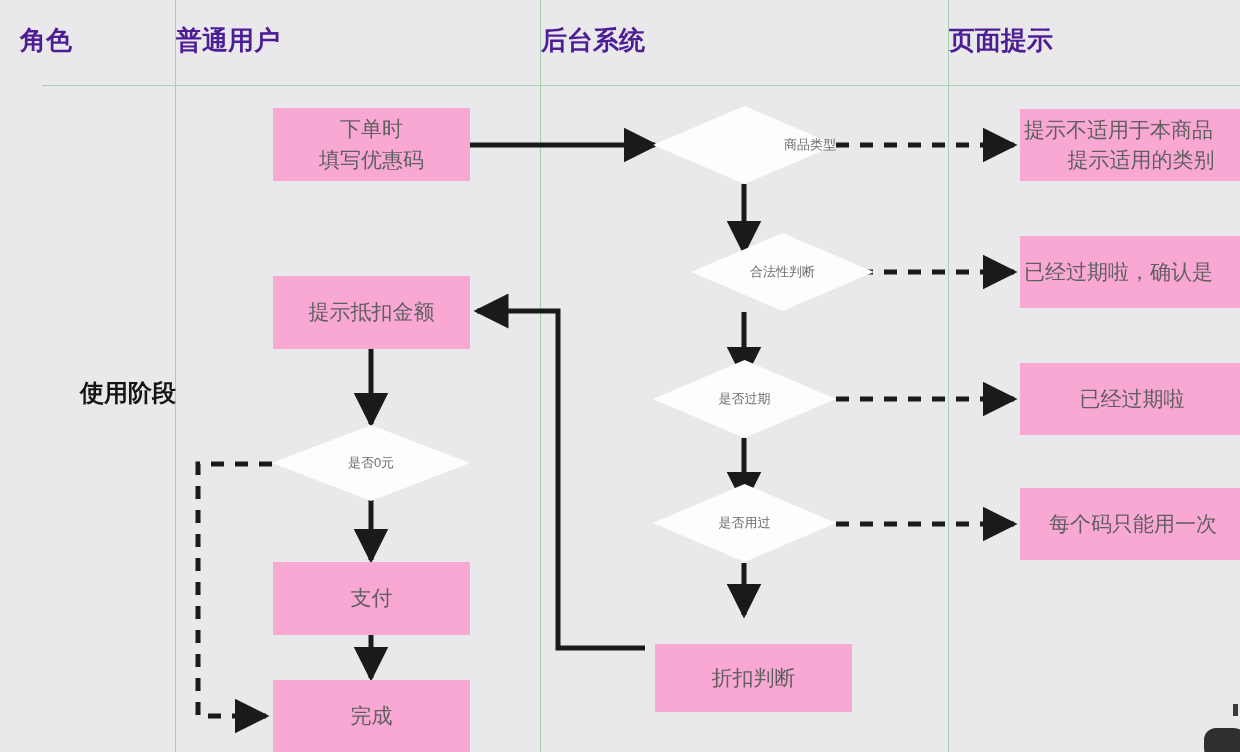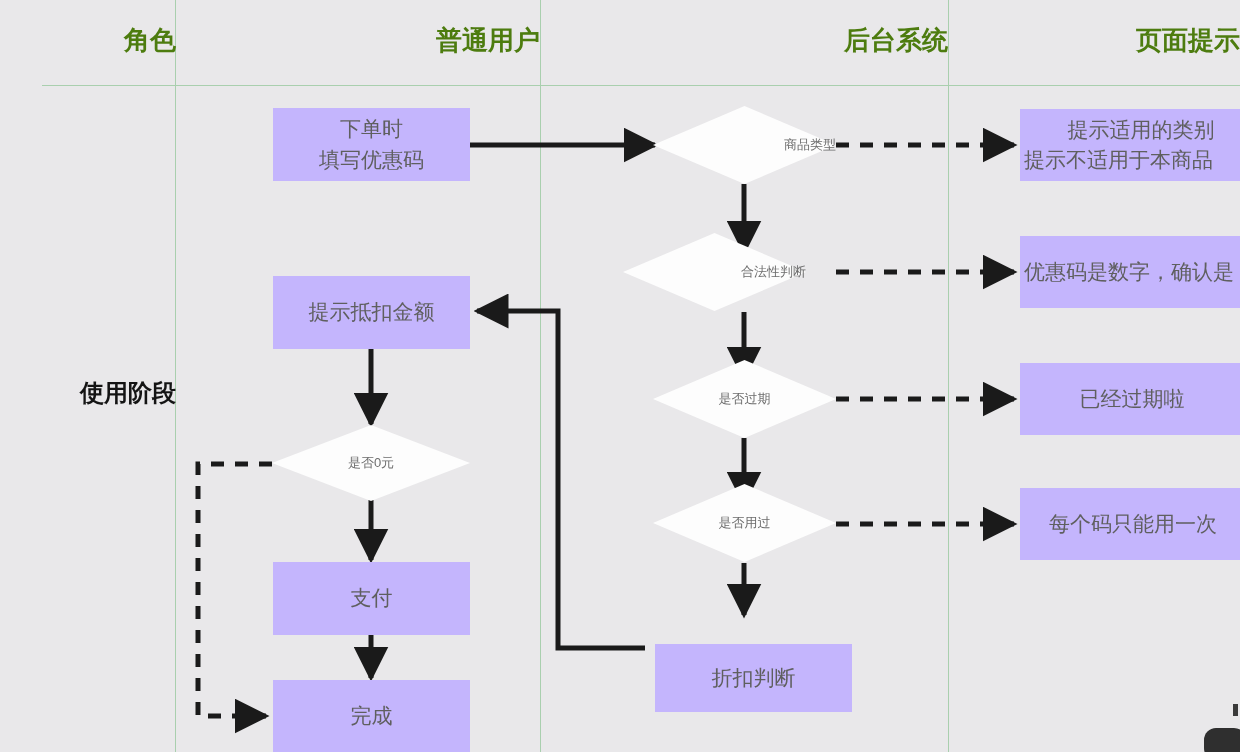--- a/index.html
+++ b/index.html
@@ -9,30 +9,30 @@
     font-family:"Liberation Sans","DejaVu Sans",sans-serif;
     position:relative;
   }
   #canvas{position:absolute;inset:0;width:1240px;height:752px;}
 
   .lane-line{position:absolute;background:#a9cfae;width:1px;top:0;height:752px;}
   .header-rule{position:absolute;left:42px;width:1198px;height:1px;background:#a9cfae;top:85px;}
 
   .lane-title{
     position:absolute;top:20px;height:40px;line-height:40px;
-    font-size:26px;font-weight:bold;color:#4d7c0f;text-align:right;
+    font-size:26px;font-weight:bold;color:#4c1d95;text-align:left;
     white-space:nowrap;
   }
   .stage-label{
     position:absolute;left:20px;top:376px;width:156px;height:34px;line-height:34px;
     text-align:right;font-size:24px;font-weight:bold;color:#141414;white-space:nowrap;
   }
 
   .node{
-    position:absolute;background:#c4b5fd;
+    position:absolute;background:#f9a8d4;
     display:flex;align-items:center;justify-content:center;
     flex-direction:column;
     font-size:21px;color:#5f5f5f;line-height:1.45;
     text-align:center;white-space:nowrap;
   }
 
   .diamond{
     position:absolute;
     display:flex;align-items:center;justify-content:center;
     font-size:13px;color:#6d6d6d;white-space:nowrap;
@@ -126,46 +126,46 @@
 
 <div class="node" style="left:273px;top:680px;width:197px;height:72px;text-align:right;">
   <span>完成</span>
 </div>
 
 <div class="diamond" style="left:653px;top:106px;width:183px;height:78px;justify-content:flex-end;">
   <div class="dshape"></div>
   <span class="dlabel">商品类型</span>
 </div>
 
-<div class="diamond" style="left:623px;top:233px;width:183px;height:78px;justify-content:flex-end;">
+<div class="diamond" style="left:691px;top:233px;width:183px;height:78px;">
   <div class="dshape"></div>
   <span class="dlabel">合法性判断</span>
 </div>
 
 <div class="diamond" style="left:653px;top:360px;width:183px;height:78px;">
   <div class="dshape"></div>
   <span class="dlabel">是否过期</span>
 </div>
 
 <div class="diamond" style="left:653px;top:484px;width:183px;height:78px;">
   <div class="dshape"></div>
   <span class="dlabel">是否用过</span>
 </div>
 
 <div class="node" style="left:645px;top:644px;width:197px;height:68px;margin-left:10px;">
   <span>折扣判断</span>
 </div>
 
 <div class="node" style="left:1020px;top:109px;width:248px;height:72px;align-items:flex-start;padding-left:4px;">
+  <span>提示不适用于本商品</span>
   <span style="align-self:center;margin-left:-14px;">提示适用的类别</span>
-  <span>提示不适用于本商品</span>
 </div>
 
 <div class="node" style="left:1020px;top:236px;width:248px;height:72px;align-items:flex-start;padding-left:4px;">
-  <span>优惠码是数字，确认是</span>
+  <span>已经过期啦，确认是</span>
 </div>
 
 <div class="node" style="left:1020px;top:363px;width:248px;height:72px;">
   <span style="margin-left:-24px;">已经过期啦</span>
 </div>
 
 <div class="node" style="left:1020px;top:488px;width:248px;height:72px;">
   <span style="margin-left:-22px;">每个码只能用一次</span>
 </div>
 

